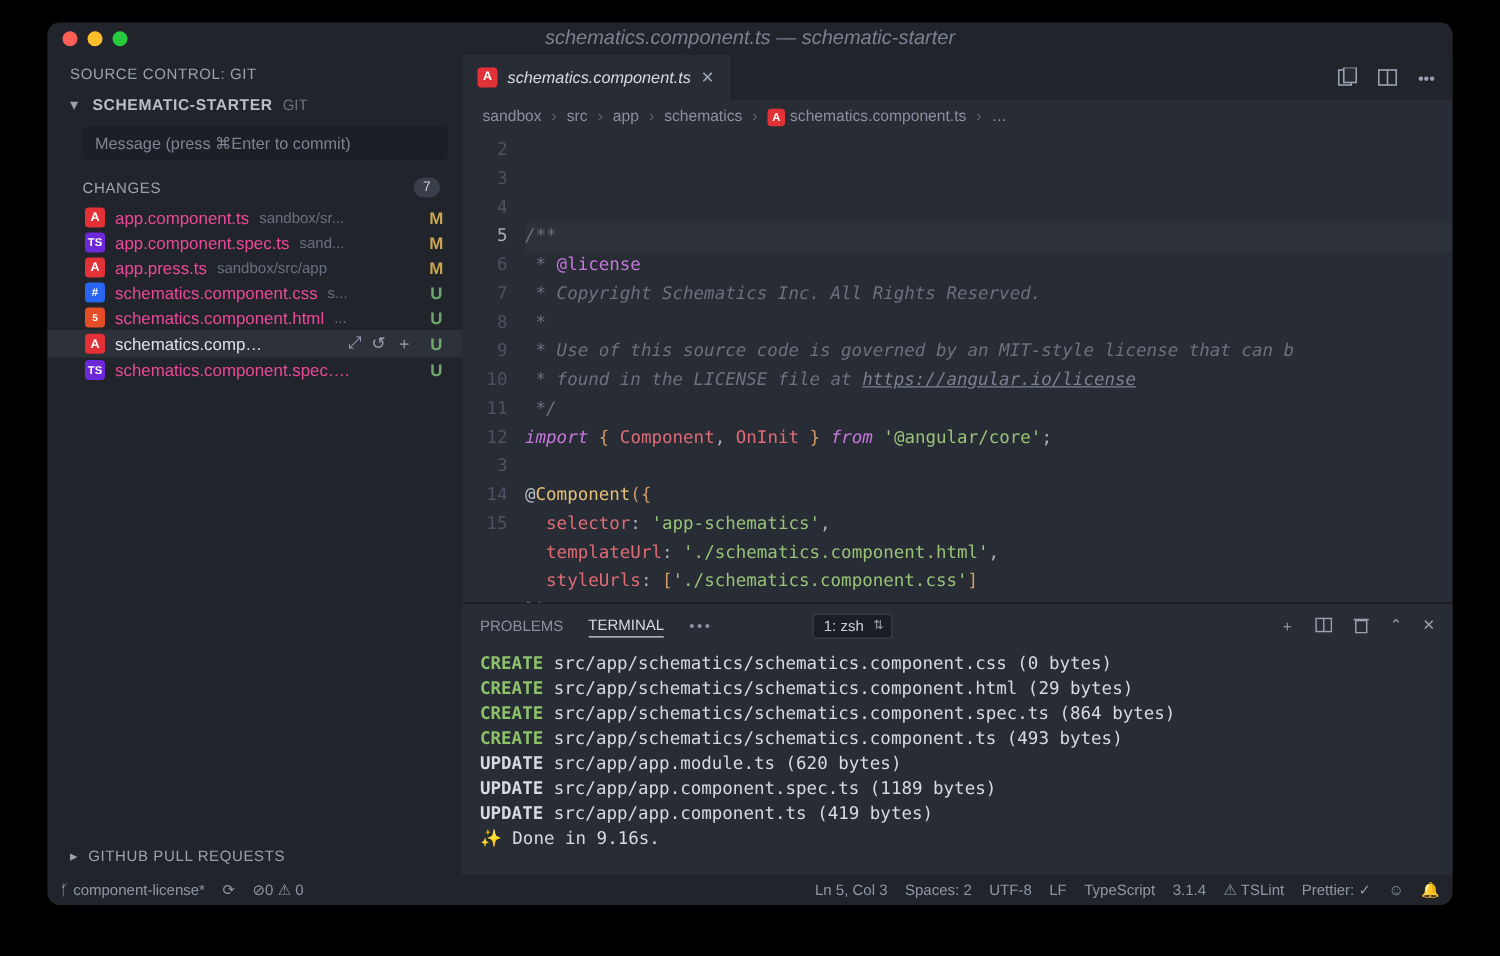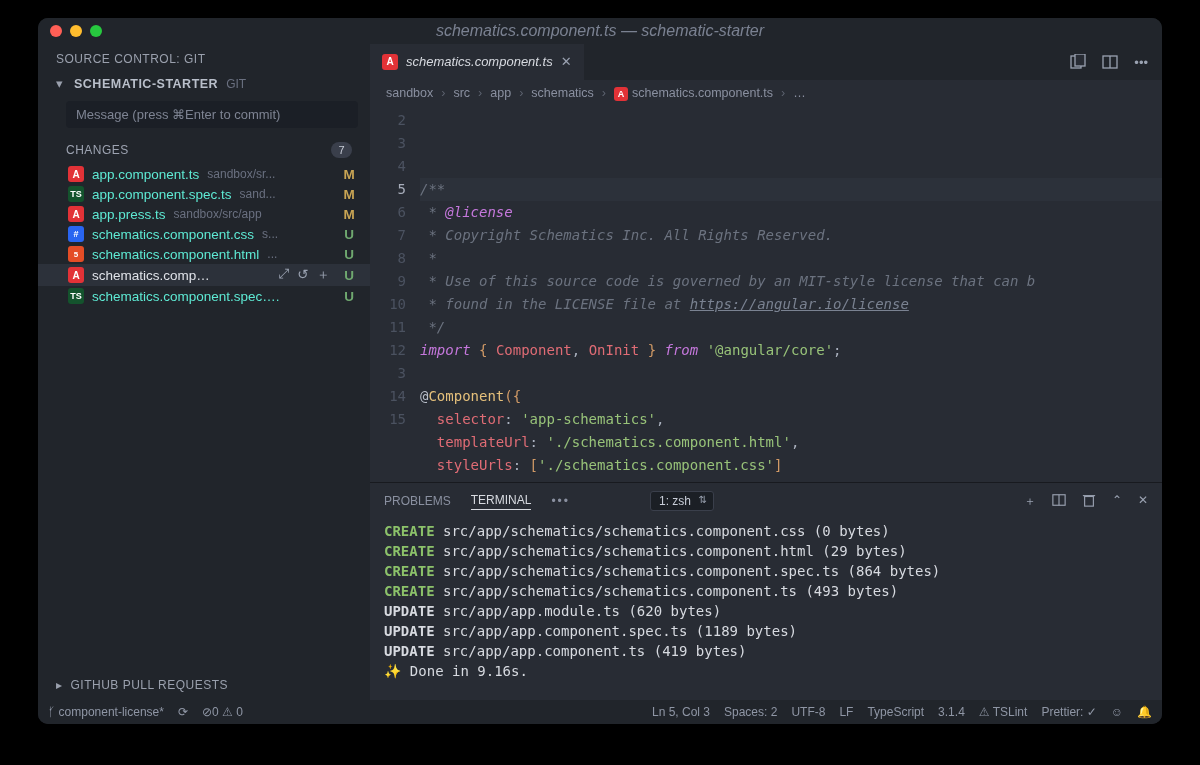--- a/index.html
+++ b/index.html
@@ -69,29 +69,29 @@
   background:#3a3f4b; color:#c8cdd8; border-radius:10px; padding:0 7px; font-size:11px; line-height:16px;
 }
 .change-item {
   display:flex; align-items:center; gap:8px;
   padding:2px 14px 2px 30px;
   font-size:13.5px;
   white-space:nowrap;
   cursor:pointer;
 }
 .change-item.active { background:#2c313a; color:#d7dae0;}
-.change-item .fname { color:#5eead4; overflow:hidden; text-overflow:ellipsis;}
+.change-item .fname { color:#ec4899; overflow:hidden; text-overflow:ellipsis;}
 .change-item.active .fname { color:#dfe2e8;}
 .change-item .path { color:#6a7080; font-size:12px; overflow:hidden; text-overflow:ellipsis; flex-shrink:1;}
 .change-item .spacer { flex:1; }
 .change-item .stat { width:14px; text-align:center; font-weight:600;}
 .stat.M { color:#c9a554;} .stat.U { color:#6fa86f;}
 .ficon { width:16px; height:16px; border-radius:3px; display:flex; align-items:center; justify-content:center; font-size:10px; font-weight:700; flex-shrink:0;}
 .ic-ang { background:#e23237; color:#fff;}
-.ic-ts { background:#14532d; color:#fff; font-size:9px;}
+.ic-ts { background:#6d28d9; color:#fff; font-size:9px;}
 .ic-css { background:#2965f1; color:#fff; font-size:9px;}
 .ic-html { background:#e44d26; color:#fff; font-size:8px;}
 .inline-icons { display:flex; gap:8px; color:#9aa2b1; margin-right:4px;}
 .inline-icons span { cursor:pointer; }
 .ghpr { margin-top:auto; padding:8px 18px; display:flex; align-items:center; gap:8px; color:#9aa0ad; font-size:12px; letter-spacing:0.5px;}
 
 .editor-pane { flex:1; display:flex; flex-direction:column; background:#282c34; min-width:0;}
 .tabbar { height:36px; display:flex; align-items:stretch; background:#21252b;}
 .tab {
   display:flex; align-items:center; gap:8px; padding:0 12px;
@@ -107,21 +107,21 @@
 .breadcrumb .sep { color:#5d6370;}
 .code-area { flex:1; display:flex; overflow:hidden; font-family: Menlo, Consolas, monospace; font-size:14px; line-height:23px; position:relative;}
 .gutter { width:50px; text-align:right; color:#4b5260; padding-right:14px; padding-top:2px;}
 .gutter div { height:23px;}
 .gutter .current { color:#a7adba;}
 .code { flex:1; padding-top:2px; white-space:pre; color:#abb2bf; position:relative;}
 .code div { height:23px;}
 .hl-line { position:absolute; left:0; right:0; height:23px; background:#2c313a; z-index:0;}
 .code-content { position:relative; z-index:1;}
 .c-doc { color:#6b727f; font-style:italic;}
-.c-doctag { color:#c678dd; font-style:italic;margin-top:19px;}
+.c-doctag { color:#c678dd; margin-top:19px;}
 .c-link { color:#7a8291; text-decoration:underline; font-style:italic;text-align:right;}
 .c-kw { color:#c678dd; font-style:italic;}
 .c-brace { color:#d19a66;}
 .c-type { color:#e5c07b;}
 .c-str { color:#98c379;}
 .c-prop { color:#e06c75;}
 .c-punc { color:#abb2bf;}
 .c-at { color:#b9bfca;}
 
 .panel { height:218px; background:#282c34; border-top:1px solid #181a1f; display:flex; flex-direction:column;}

